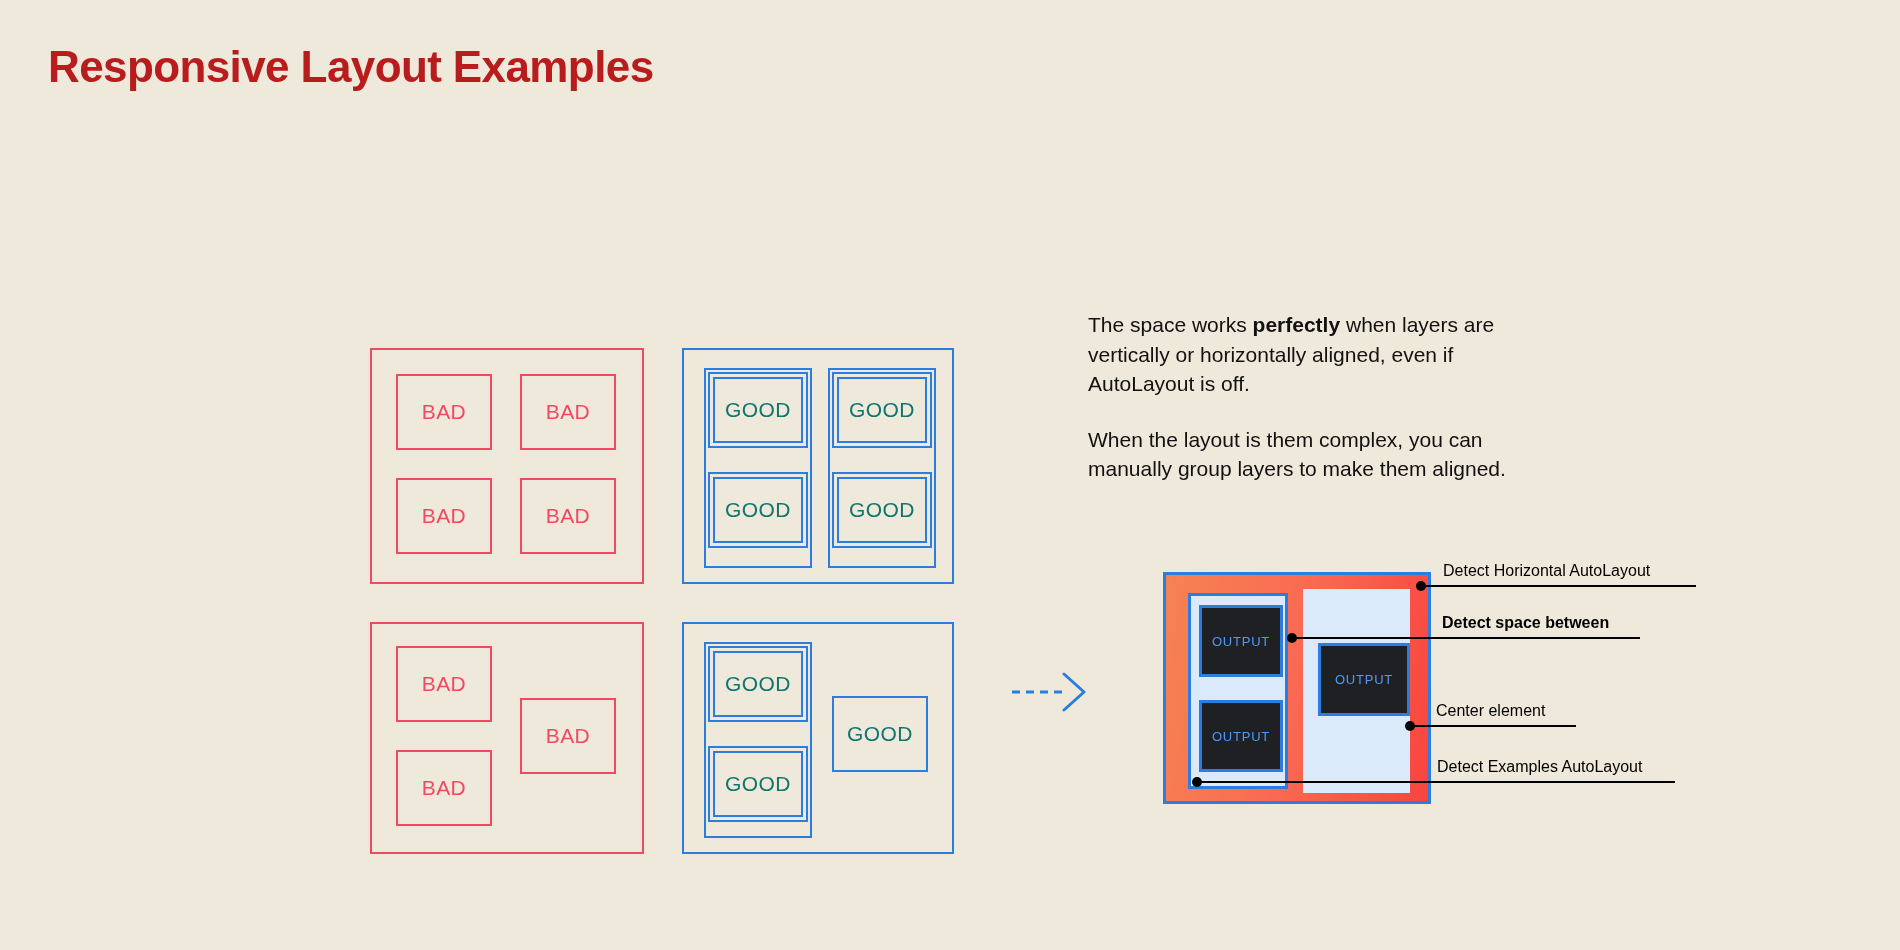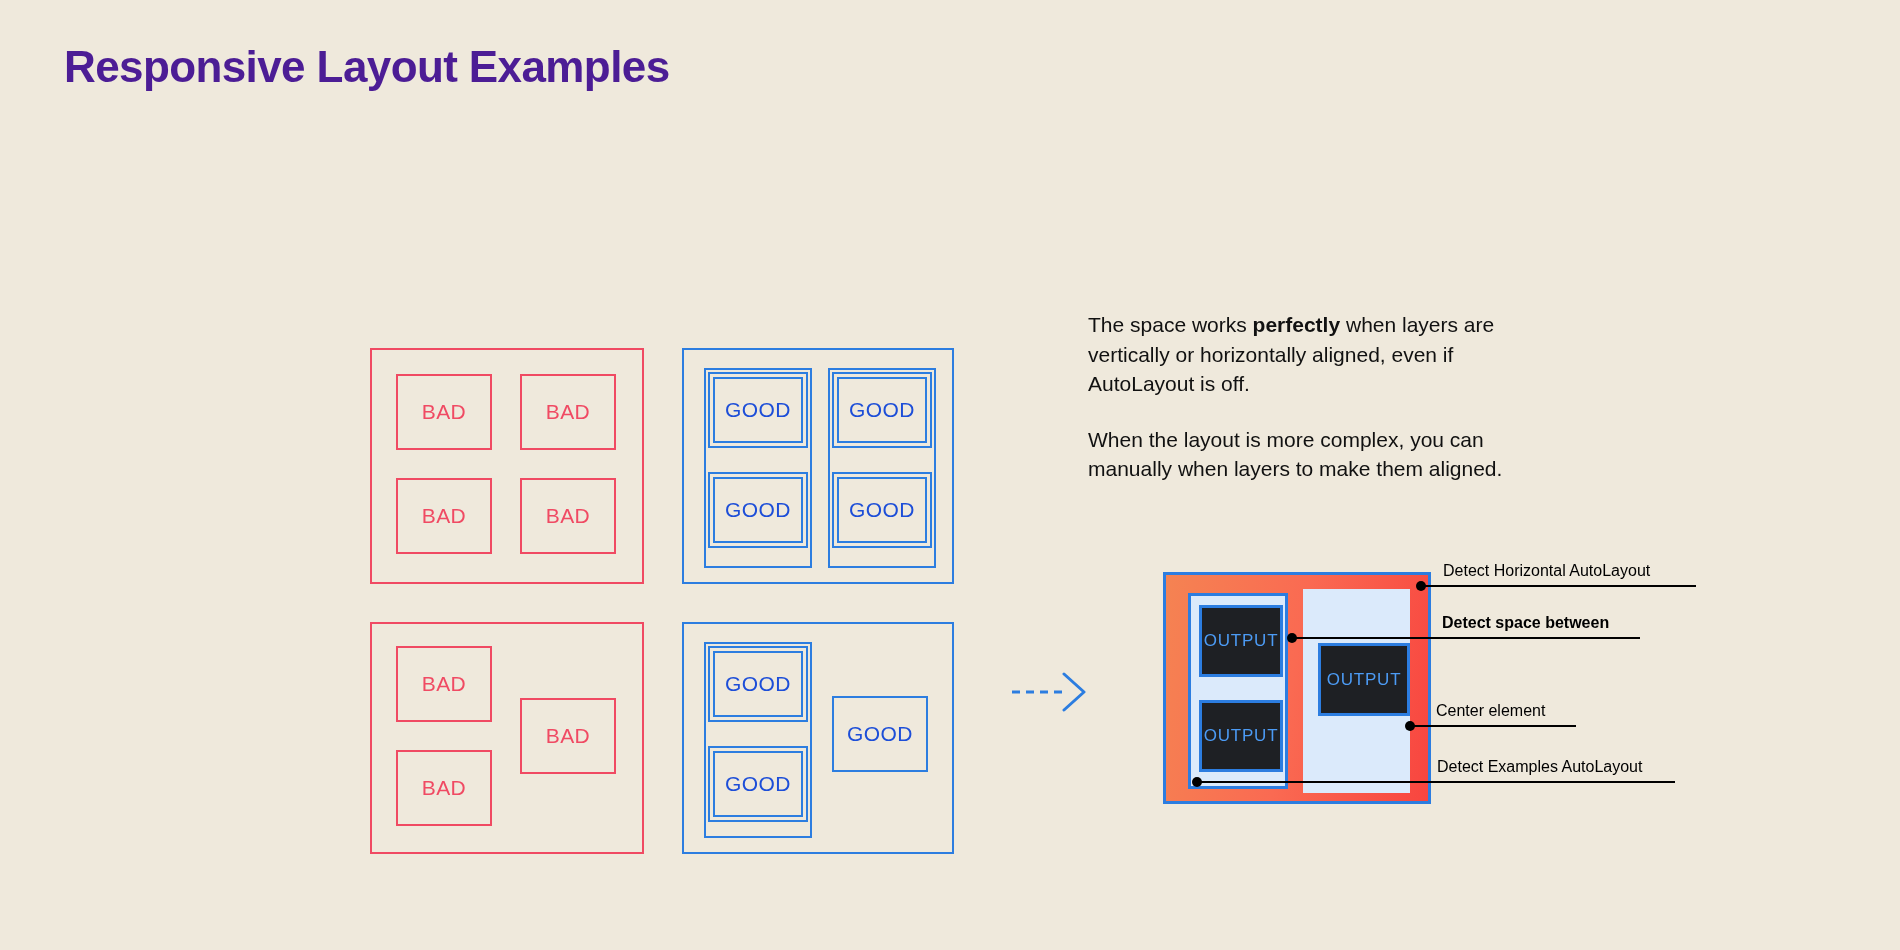--- a/index.html
+++ b/index.html
@@ -13,26 +13,26 @@
 
   body {
     background: #EFE9DC;
     font-family: "Liberation Sans", sans-serif;
     position: relative;
   }
 
   
   .page-title {
     position: absolute;
-    left: 64px;
+    left: 48px;
     top: 42px;
     font-size: 44px;
     font-weight: bold;
     letter-spacing: -0.6px;
-    color: #4c1d95;
+    color: #b91c1c;
     white-space: nowrap;
   }
 
   
   .group-frame {
     position: absolute;
     border: 2px solid;
     background: transparent;
     margin-top: 48px;
   }
@@ -47,21 +47,21 @@
     justify-content: center;
     font-size: 21px;
     letter-spacing: 0.4px;
   }
   .cell.bad {
     border: 2px solid #F04A63;
     color: #F04A63;
   }
   .cell.good {
     border: 2px solid #2C7DE0;
-    color: #1d4ed8;
+    color: #0f766e;
   }
   
   .cell.good.ringed {
     box-shadow: inset 0 0 0 3px #EFE9DC, inset 0 0 0 5px #2C7DE0;
   }
 
   
   .subgroup {
     position: absolute;
     border: 2px solid #2C7DE0;
@@ -117,21 +117,21 @@
     background: #DBEAFB;
   }
   .out-box {
     position: absolute;
     background: #1E2024;
     border: 3px solid #2C7DE0;
     display: flex;
     align-items: center;
     justify-content: center;
     color: #4C9BF5;
-    font-size: 17px;
+    font-size: 13px;
     letter-spacing: 0.8px;
   }
   .out-left-top   { left: 8px;  top: 9px;   width: 84px; height: 72px; }
   .out-left-bot   { left: 8px;  top: 104px; width: 84px; height: 72px; }
   .out-right-mid  { left: 152px; top: 68px; width: 92px; height: 73px; }
 
   
   .callout {
     position: absolute;
     height: 0;
@@ -231,21 +231,21 @@
 
 <div class="arrow-wrap">
   <svg width="80" height="40" viewBox="0 0 80 40">
     <line x1="0" y1="20" x2="56" y2="20" stroke="#2C7DE0" stroke-width="3" stroke-dasharray="8 6"></line>
     <polyline points="52,2 72,20 52,38" fill="none" stroke="#2C7DE0" stroke-width="3" stroke-linecap="round" stroke-linejoin="round"></polyline>
   </svg>
 </div>
 
 <div class="copy-block">
   <p><span>The space works </span><b>perfectly</b><span> when layers are vertically or horizontally aligned, even if AutoLayout is off.</span></p>
-  <p>When the layout is more complex, you can manually when layers to make them aligned.</p>
+  <p>When the layout is them complex, you can manually group layers to make them aligned.</p>
 </div>
 
 <div class="mockup">
 
   <div class="mock-right-panel"></div>
 
   <div class="mock-left-panel">
     <div class="out-box out-left-top">
       <span>OUTPUT</span>
     </div>

